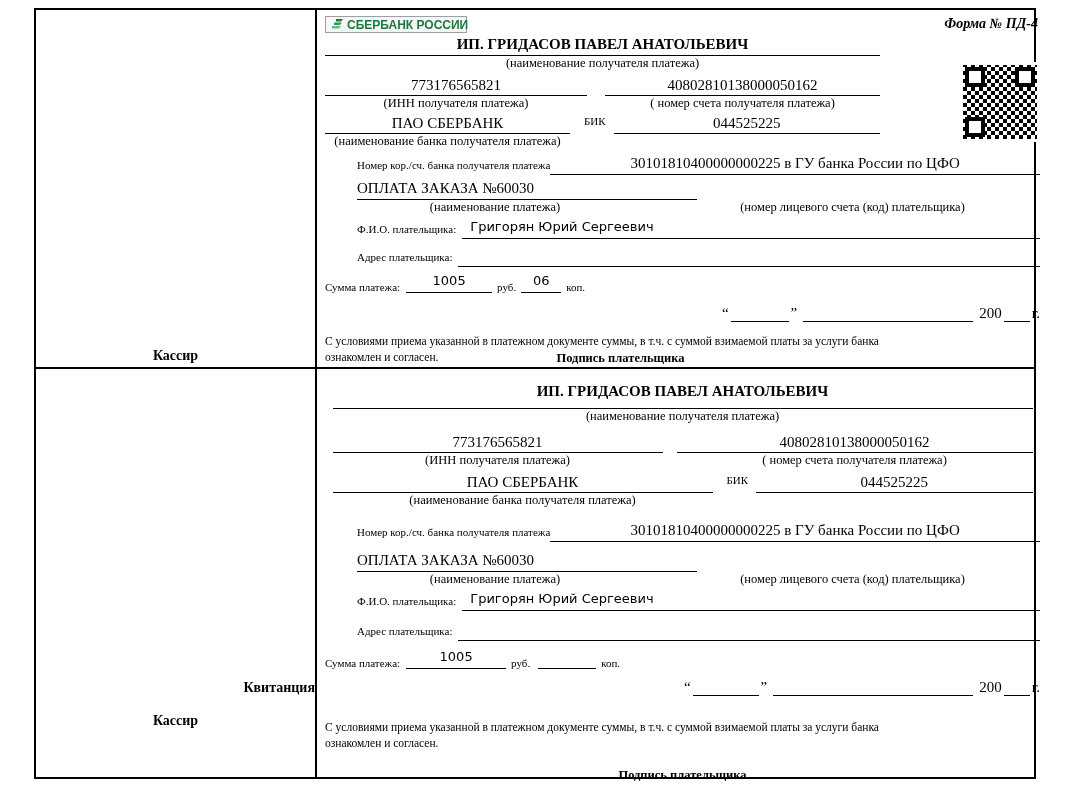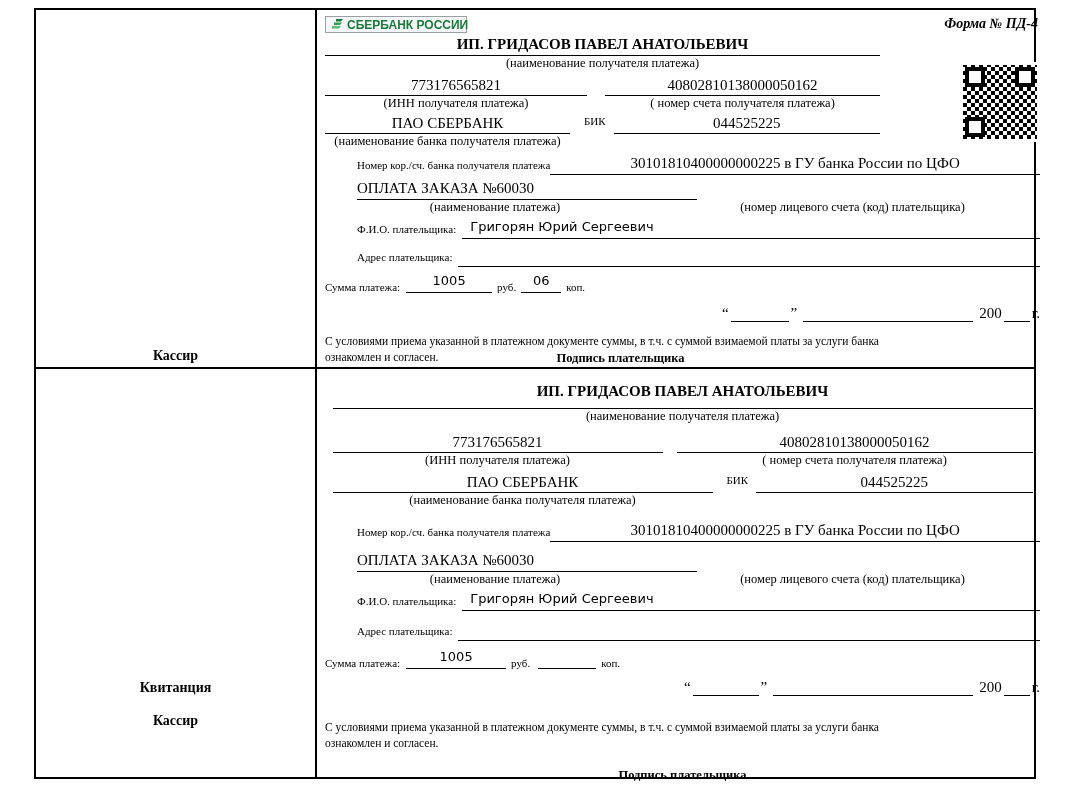--- a/index.html
+++ b/index.html
@@ -338,21 +338,21 @@
               <span class="bold" style="margin-left:118px; font-size:12.5px;">Подпись плательщика</span>
             </div>
           </div>
         </div>
 
       </div>
     </div>
 
     <div class="half bottom">
       <div class="left-col">
-        <div class="left-label" style="top:311px;">Квитанция</div>
+        <div class="left-label" style="top:311px;text-align:right;">Квитанция</div>
         <div class="left-label" style="top:344px;">Кассир</div>
       </div>
 
       <div class="right-col">
 
         <div style="width:700px; margin:0 auto;">
           <div class="recipient b">ИП. ГРИДАСОВ ПАВЕЛ АНАТОЛЬЕВИЧ</div>
           <div class="rule" style="margin-top:8px;"></div>
           <div class="cap">(наименование получателя платежа)</div>
 

